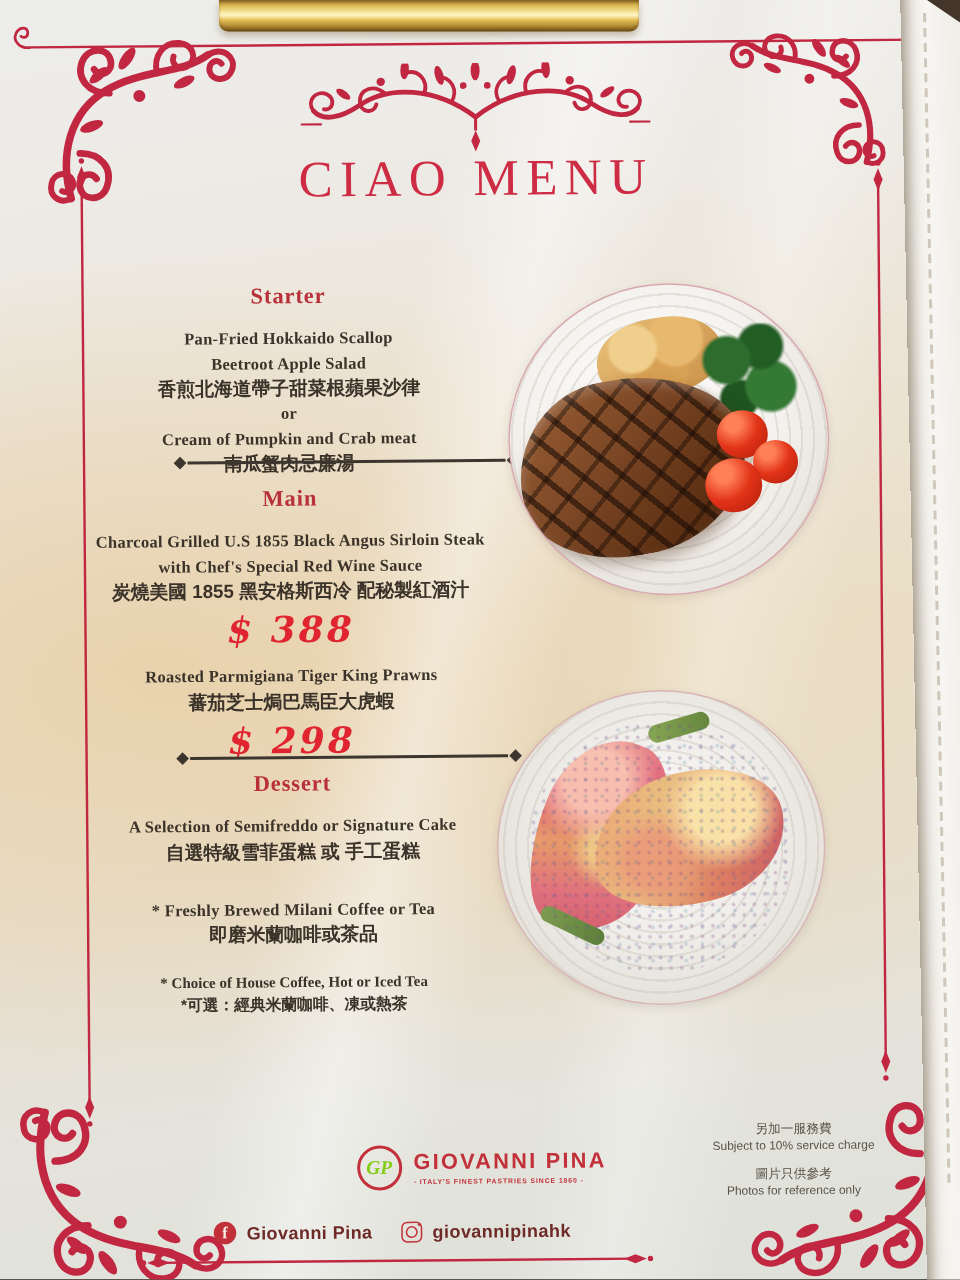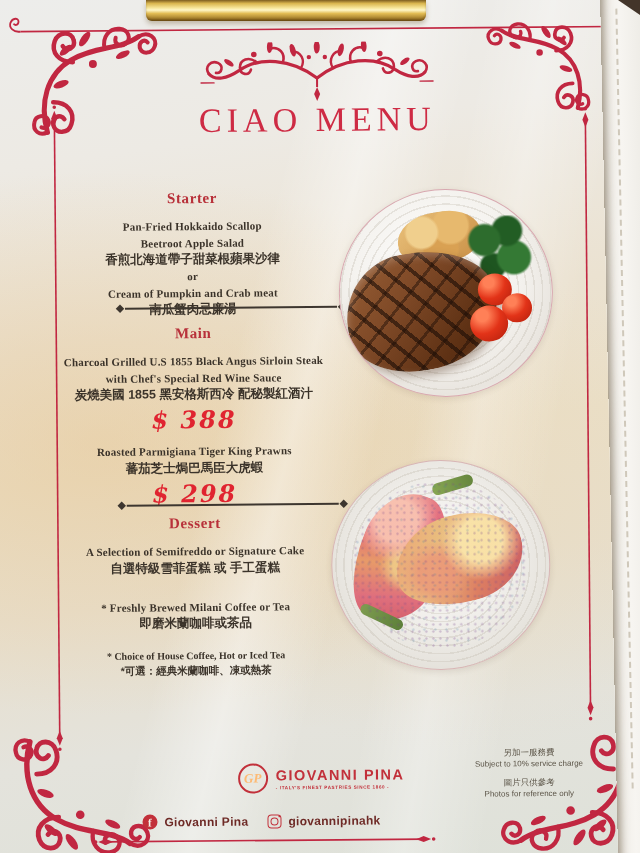--- a/index.html
+++ b/index.html
@@ -58,21 +58,21 @@
   .d2{left:126px;top:503px;}
   
   .fnotes{position:absolute;left:448px;top:748px;width:156px;text-align:center;color:#5a5346;}
   .fn-zh{font:400 8.5px "Liberation Sans","DejaVu Sans",sans-serif;line-height:12px;}
   .fn-en{font:400 8px "Liberation Sans",sans-serif;line-height:12px;}
   .fn-gap{height:6px;}
   
   .brand{position:absolute;top:763px;left:0;width:608px;display:flex;align-items:center;justify-content:center;gap:8px;transform:translateX(14px);}
   .monogram{width:30px;height:30px;box-sizing:border-box;border:2.2px solid #c2303a;border-radius:50%;
     display:flex;align-items:center;justify-content:center;
-    font:italic 700 13px "Liberation Serif",serif;color:#fdba74;}
+    font:italic 700 13px "Liberation Serif",serif;color:#84cc16;}
   .brand-col{text-align:left;}
   .brand-name{font:700 14.5px "Liberation Sans",sans-serif;color:#c2303a;letter-spacing:1.5px;}
   .brand-tag{font:700 4.6px "Liberation Sans",sans-serif;color:#c2303a;letter-spacing:.6px;margin-top:2px;}
   .social{position:absolute;top:813px;left:0;width:608px;display:flex;align-items:center;justify-content:center;gap:7px;transform:translateX(-46px);}
   .fb{width:15px;height:15px;border-radius:50%;background:#c2303a;color:#f4efe6;
     display:flex;align-items:center;justify-content:center;font:700 11px "Liberation Serif",serif;}
   .soc-label{font:700 12px "Liberation Sans",sans-serif;color:#6e2a26;letter-spacing:.3px;}
   .ig{width:14px;height:14px;box-sizing:border-box;border:1.8px solid #c2303a;border-radius:4px;position:relative;margin-left:12px;}
   .ig::before{content:"";position:absolute;inset:2px;border:1.5px solid #c2303a;border-radius:50%;}
   .ig::after{content:"";position:absolute;top:0;right:0;width:2px;height:2px;background:#c2303a;border-radius:50%;}

